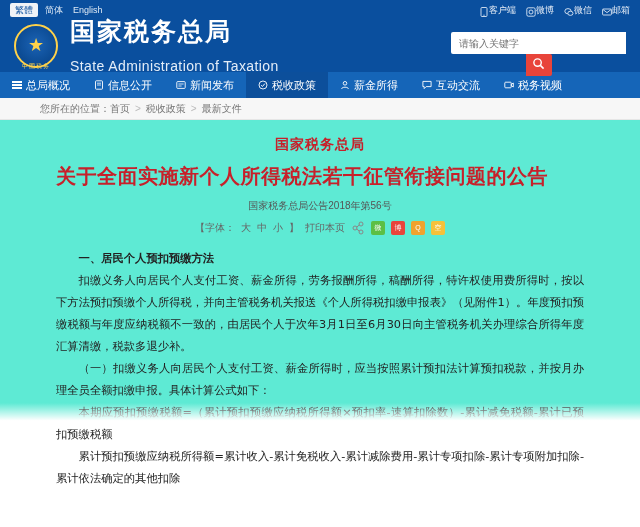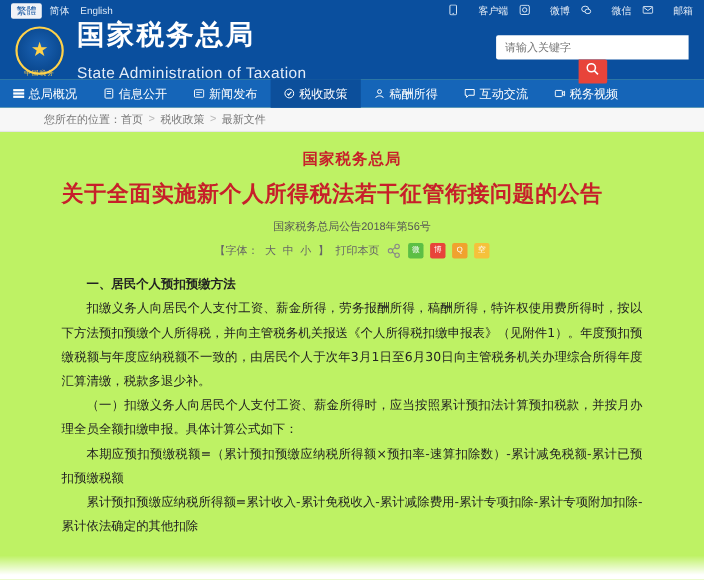--- a/index.html
+++ b/index.html
@@ -2,36 +2,36 @@
 <html><head>
 <meta charset="utf-8">
 <style>
   * { box-sizing: border-box; }
   html, body { margin:0; padding:0; }
   body {
     width:640px; height:527px; overflow:hidden;
     font-family:"Liberation Sans", sans-serif;
     background:#fff; color:#333;
   }
-  .page { width:640px; height:527px; position:relative; background:#bef264; }
+  .page { width:640px; height:425px; position:relative; background:#5eead4; }
 
   
   .topbar {
     height:20px; background:#0a4f9e;
     display:flex; align-items:center; justify-content:space-between;
     padding:0 10px; color:#cfe0f2; font-size:9px;
   }
   .topbar .left { display:flex; align-items:center; gap:4px; }
   .topbar .left .seg {
     background:#f0f3f7; color:#0a4f9e; padding:1px 5px; border-radius:2px;
     font-size:9px; line-height:12px;
   }
   .topbar .left .seg.plain { background:transparent; color:#dce8f5; padding:1px 3px; }
   .topbar .right { display:flex; align-items:center; gap:10px; font-size:9px; color:#e7eef7; }
-  .topbar .right .item { display:flex; align-items:flex-start; gap:18px;font-family:Liberation Serif, serif; }
+  .topbar .right .item { display:flex; align-items:flex-end; gap:0;font-family:Liberation Serif, serif; }
   .mini-ic { display:inline-block; width:10px; height:10px; position:relative; }
   .mini-ic svg { display:block; }
 
   
   .masthead {
     height:52px; background:#0a4f9e; position:relative;
     display:flex; align-items:center; padding:0 12px;
   }
   .emblem { width:48px; height:48px; position:relative; flex:0 0 48px; }
   .emblem .ring {
@@ -233,21 +233,21 @@
       </span>
       <span>税收政策</span>
     </div>
     <div class="cell">
       <span class="mini-ic">
         <svg viewBox="0 0 10 10" width="10" height="10">
             <circle cx="5" cy="3.3" r="1.8" fill="none" stroke="#fff" stroke-width="0.9"></circle>
             <path d="M1.6 9 C1.6 6.6 8.4 6.6 8.4 9" fill="none" stroke="#fff" stroke-width="0.9"></path>
           </svg>
       </span>
-      <span>稿酬所得</span>
+      <span>薪金所得</span>
     </div>
     <div class="cell">
       <span class="mini-ic">
         <svg viewBox="0 0 10 10" width="10" height="10">
             <path d="M0.9 1.4 H9.1 V6.6 H4.2 L2.2 8.6 V6.6 H0.9 Z" fill="none" stroke="#fff" stroke-width="0.9"></path>
           </svg>
       </span>
       <span>互动交流</span>
     </div>
     <div class="cell">

